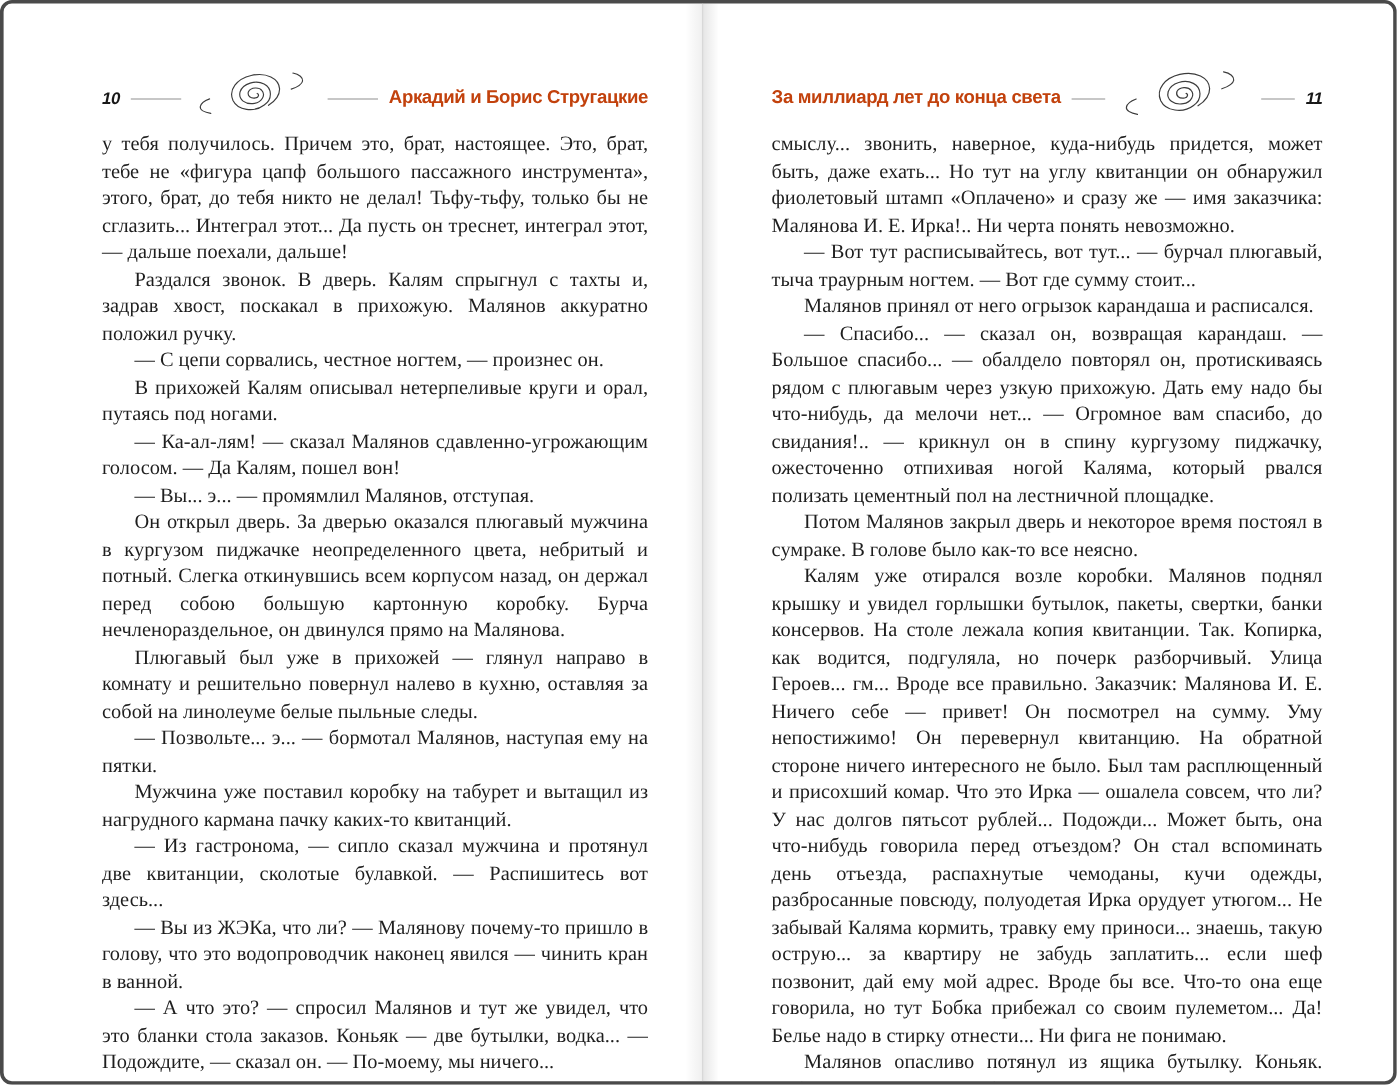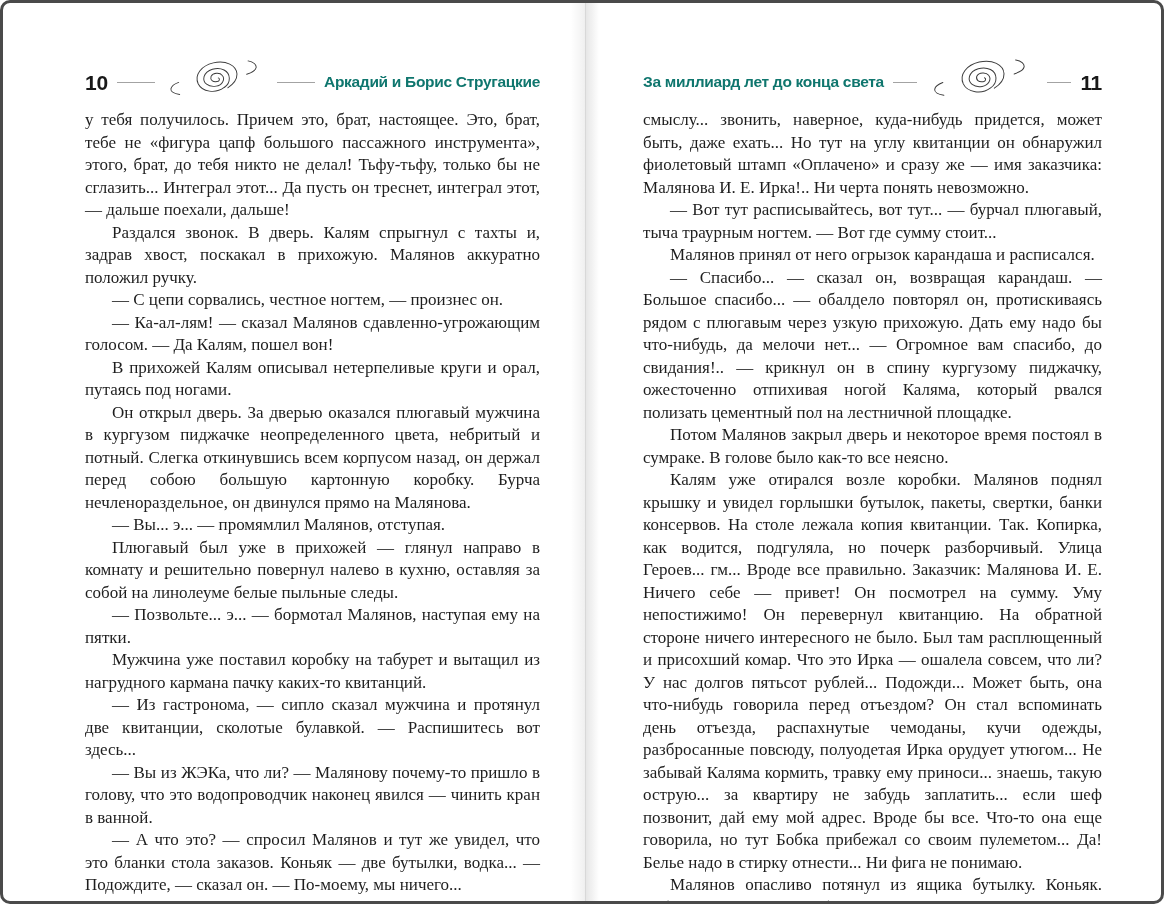--- a/index.html
+++ b/index.html
@@ -22,22 +22,22 @@
     position:absolute;top:0;bottom:0;left:568px;width:28px;
     background:linear-gradient(to right,rgba(0,0,0,0) 0%,rgba(0,0,0,0.06) 48%,rgba(0,0,0,0.10) 52%,rgba(0,0,0,0) 100%);
     pointer-events:none;
   }
   .gutter-line{position:absolute;top:0;bottom:0;left:14px;width:1px;background:#d8d8d8;}
   .page-header{
     display:flex;align-items:center;gap:9px;height:38px;
     font-family:"Liberation Sans","DejaVu Sans",sans-serif;
     font-weight:700;letter-spacing:-0.3px;
   }
-  .pagenum{font-size:21px;line-height:1;color:#181818;}
-  .running-title{font-size:15.5px;line-height:1;color:#0f766e;white-space:nowrap;}
+  .pagenum{font-size:14px;line-height:1;color:#181818;font-style:italic;}
+  .running-title{font-size:15.5px;line-height:1;color:#c2410c;white-space:nowrap;}
   .rule{flex:1 1 auto;height:1px;background:#a3a3a3;min-width:18px;}
   .galaxy{flex:0 0 auto;display:block;}
   .page-body{
     margin-top:8px;
     font-size:17px;line-height:22.5px;
     text-align:justify;
     color:#1e1e1e;
   }
   .para{margin:0;text-indent:27px;}
   .para.no-indent{text-indent:0;}
@@ -62,24 +62,24 @@
           </svg>
         </span>
         <span class="rule"></span>
         <span class="running-title">Аркадий и Борис Стругацкие</span>
       </header>
       <div class="page-body" lang="ru">
 
       <p class="para no-indent">у тебя получилось. Причем это, брат, настоящее. Это, брат, тебе не «фигура цапф большого пассажного инструмента», этого, брат, до тебя никто не делал! Тьфу-тьфу, только бы не сглазить... Интеграл этот... Да пусть он треснет, интеграл этот, — дальше поехали, дальше!</p>
           <p class="para">Раздался звонок. В дверь. Калям спрыгнул с тахты и, задрав хвост, поскакал в прихожую. Малянов аккуратно положил ручку.</p>
           <p class="para">— С цепи сорвались, честное ногтем, — произнес он.</p>
+          <p class="para">В прихожей Калям описывал нетерпеливые круги и орал, путаясь под ногами.</p>
           <p class="para">— Ка-ал-лям! — сказал Малянов сдавленно-угрожающим голосом. — Да Калям, пошел вон!</p>
-          <p class="para">В прихожей Калям описывал нетерпеливые круги и орал, путаясь под ногами.</p>
+          <p class="para">— Вы... э... — промямлил Малянов, отступая.</p>
           <p class="para">Он открыл дверь. За дверью оказался плюгавый мужчина в кургузом пиджачке неопределенного цвета, небритый и потный. Слегка откинувшись всем корпусом назад, он держал перед собою большую картонную коробку. Бурча нечленораздельное, он двинулся прямо на Малянова.</p>
-          <p class="para">— Вы... э... — промямлил Малянов, отступая.</p>
           <p class="para">Плюгавый был уже в прихожей — глянул направо в комнату и решительно повернул налево в кухню, оставляя за собой на линолеуме белые пыльные следы.</p>
           <p class="para">— Позвольте... э... — бормотал Малянов, наступая ему на пятки.</p>
           <p class="para">Мужчина уже поставил коробку на табурет и вытащил из нагрудного кармана пачку каких-то квитанций.</p>
           <p class="para">— Из гастронома, — сипло сказал мужчина и протянул две квитанции, сколотые булавкой. — Распишитесь вот здесь...</p>
           <p class="para">— Вы из ЖЭКа, что ли? — Малянову почему-то пришло в голову, что это водопроводчик наконец явился — чинить кран в ванной.</p>
           <p class="para">— А что это? — спросил Малянов и тут же увидел, что это бланки стола заказов. Коньяк — две бутылки, водка... — Подождите, — сказал он. — По-моему, мы ничего...</p>
           <p class="para">Он увидел сумму. Он ужаснулся. Таких денег в квартире не было. Да и вообще с какой стати? Охваченное паникой воображение мигом выстроило перед ним удручающую последовательность всевозможных сложностей, вроде необходимости оправдываться, отпираться, возмущаться, призывать к здравому</p>
         </div>
     </section>
 

